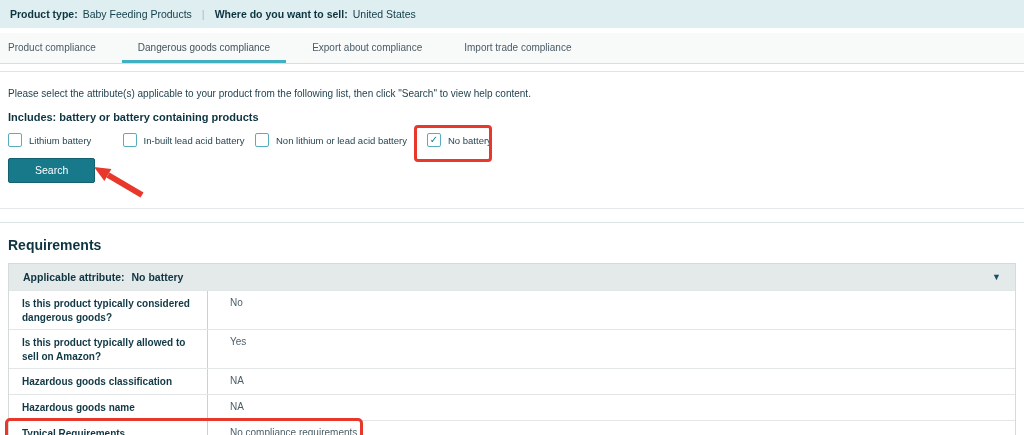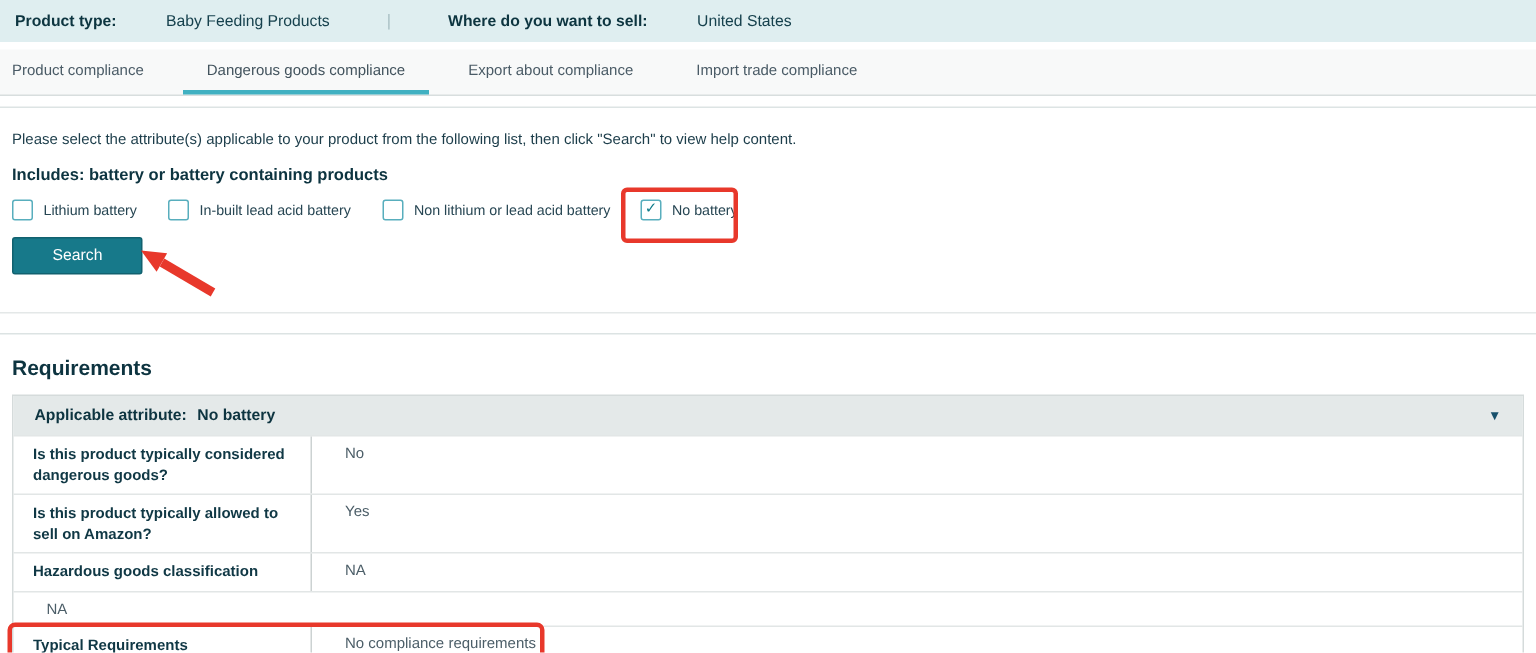--- a/index.html
+++ b/index.html
@@ -4,21 +4,21 @@
 <style>
   html,body{margin:0;padding:0;}
   body{
     width:1024px;height:435px;overflow:hidden;background:#ffffff;
     font-family:"Liberation Sans","DejaVu Sans",sans-serif;
     -webkit-font-smoothing:antialiased;
   }
   
   .topbar{
     height:28px;background:#dfeef0;display:flex;align-items:center;
-    padding-left:10px;font-size:10.5px;color:#0d3540;gap:28px;
+    padding-left:10px;font-size:10.5px;color:#0d3540;
   }
   .topbar .lbl{font-weight:bold;margin-right:5px;}
   .topbar .val{color:#16414d;}
   .topbar .vdiv{color:#a8bfc3;margin:0 10px;font-size:11px;}
   
   .tabstrip{
     margin-top:5px;height:30px;background:#f8f9f9;
     border-bottom:1px solid #d8dede;display:flex;
     font-size:10px;color:#4a5b66;
   }
@@ -26,21 +26,21 @@
   .tab.first{padding-left:8px;}
   .tab.active{box-shadow:inset 0 -3px 0 #41b1c2;color:#42535d;}
   .subline{height:7px;border-bottom:1px solid #dde4e4;}
   
   .panel{padding-left:8px;}
   .instruction{margin-top:16px;font-size:10px;color:#1c3d4a;}
   .includes{margin-top:12px;font-size:11px;font-weight:bold;color:#0d3440;}
   .cb-row{margin-top:8px;display:flex;align-items:center;height:18px;}
   .cb-item{display:flex;align-items:center;position:relative;}
   .cb-item .gap{width:7px;flex:none;}
-  .w1{width:104px;} .w2{width:143px;} .w3{width:172px;} .w4{width:78px;}
+  .w1{width:104px;} .w2{width:143px;justify-content:center;} .w3{width:172px;} .w4{width:78px;}
   .cb-box{
     width:12px;height:12px;flex:none;border:1.5px solid #58aebd;border-radius:2px;
     background:#ffffff;display:flex;align-items:center;justify-content:center;
     font-size:10px;font-weight:bold;color:#0f7b89;line-height:1;cursor:pointer;
   }
   .cb-label{font-size:9.5px;color:#274653;white-space:nowrap;cursor:pointer;}
   .hl-outline{
     position:absolute;left:-13px;top:-8px;width:72px;height:31px;
     border:3px solid #e8382b;border-radius:4px;pointer-events:none;
   }
@@ -154,20 +154,21 @@
   </div>
   <div class="req-row r2">
     <div class="c-lbl">Is this product typically allowed to sell on Amazon?</div>
     <div class="c-val">Yes</div>
   </div>
   <div class="req-row r3">
     <div class="c-lbl">Hazardous goods classification</div>
     <div class="c-val">NA</div>
   </div>
   <div class="req-row r4">
+    <div class="c-lbl">Hazardous goods name</div>
     <div class="c-val">NA</div>
   </div>
   <div class="req-row r5">
     <div class="row-outline"></div>
     <div class="c-lbl">Typical Requirements</div>
     <div class="c-val">No compliance requirements</div>
   </div>
 </div>
 
 </body></html>

